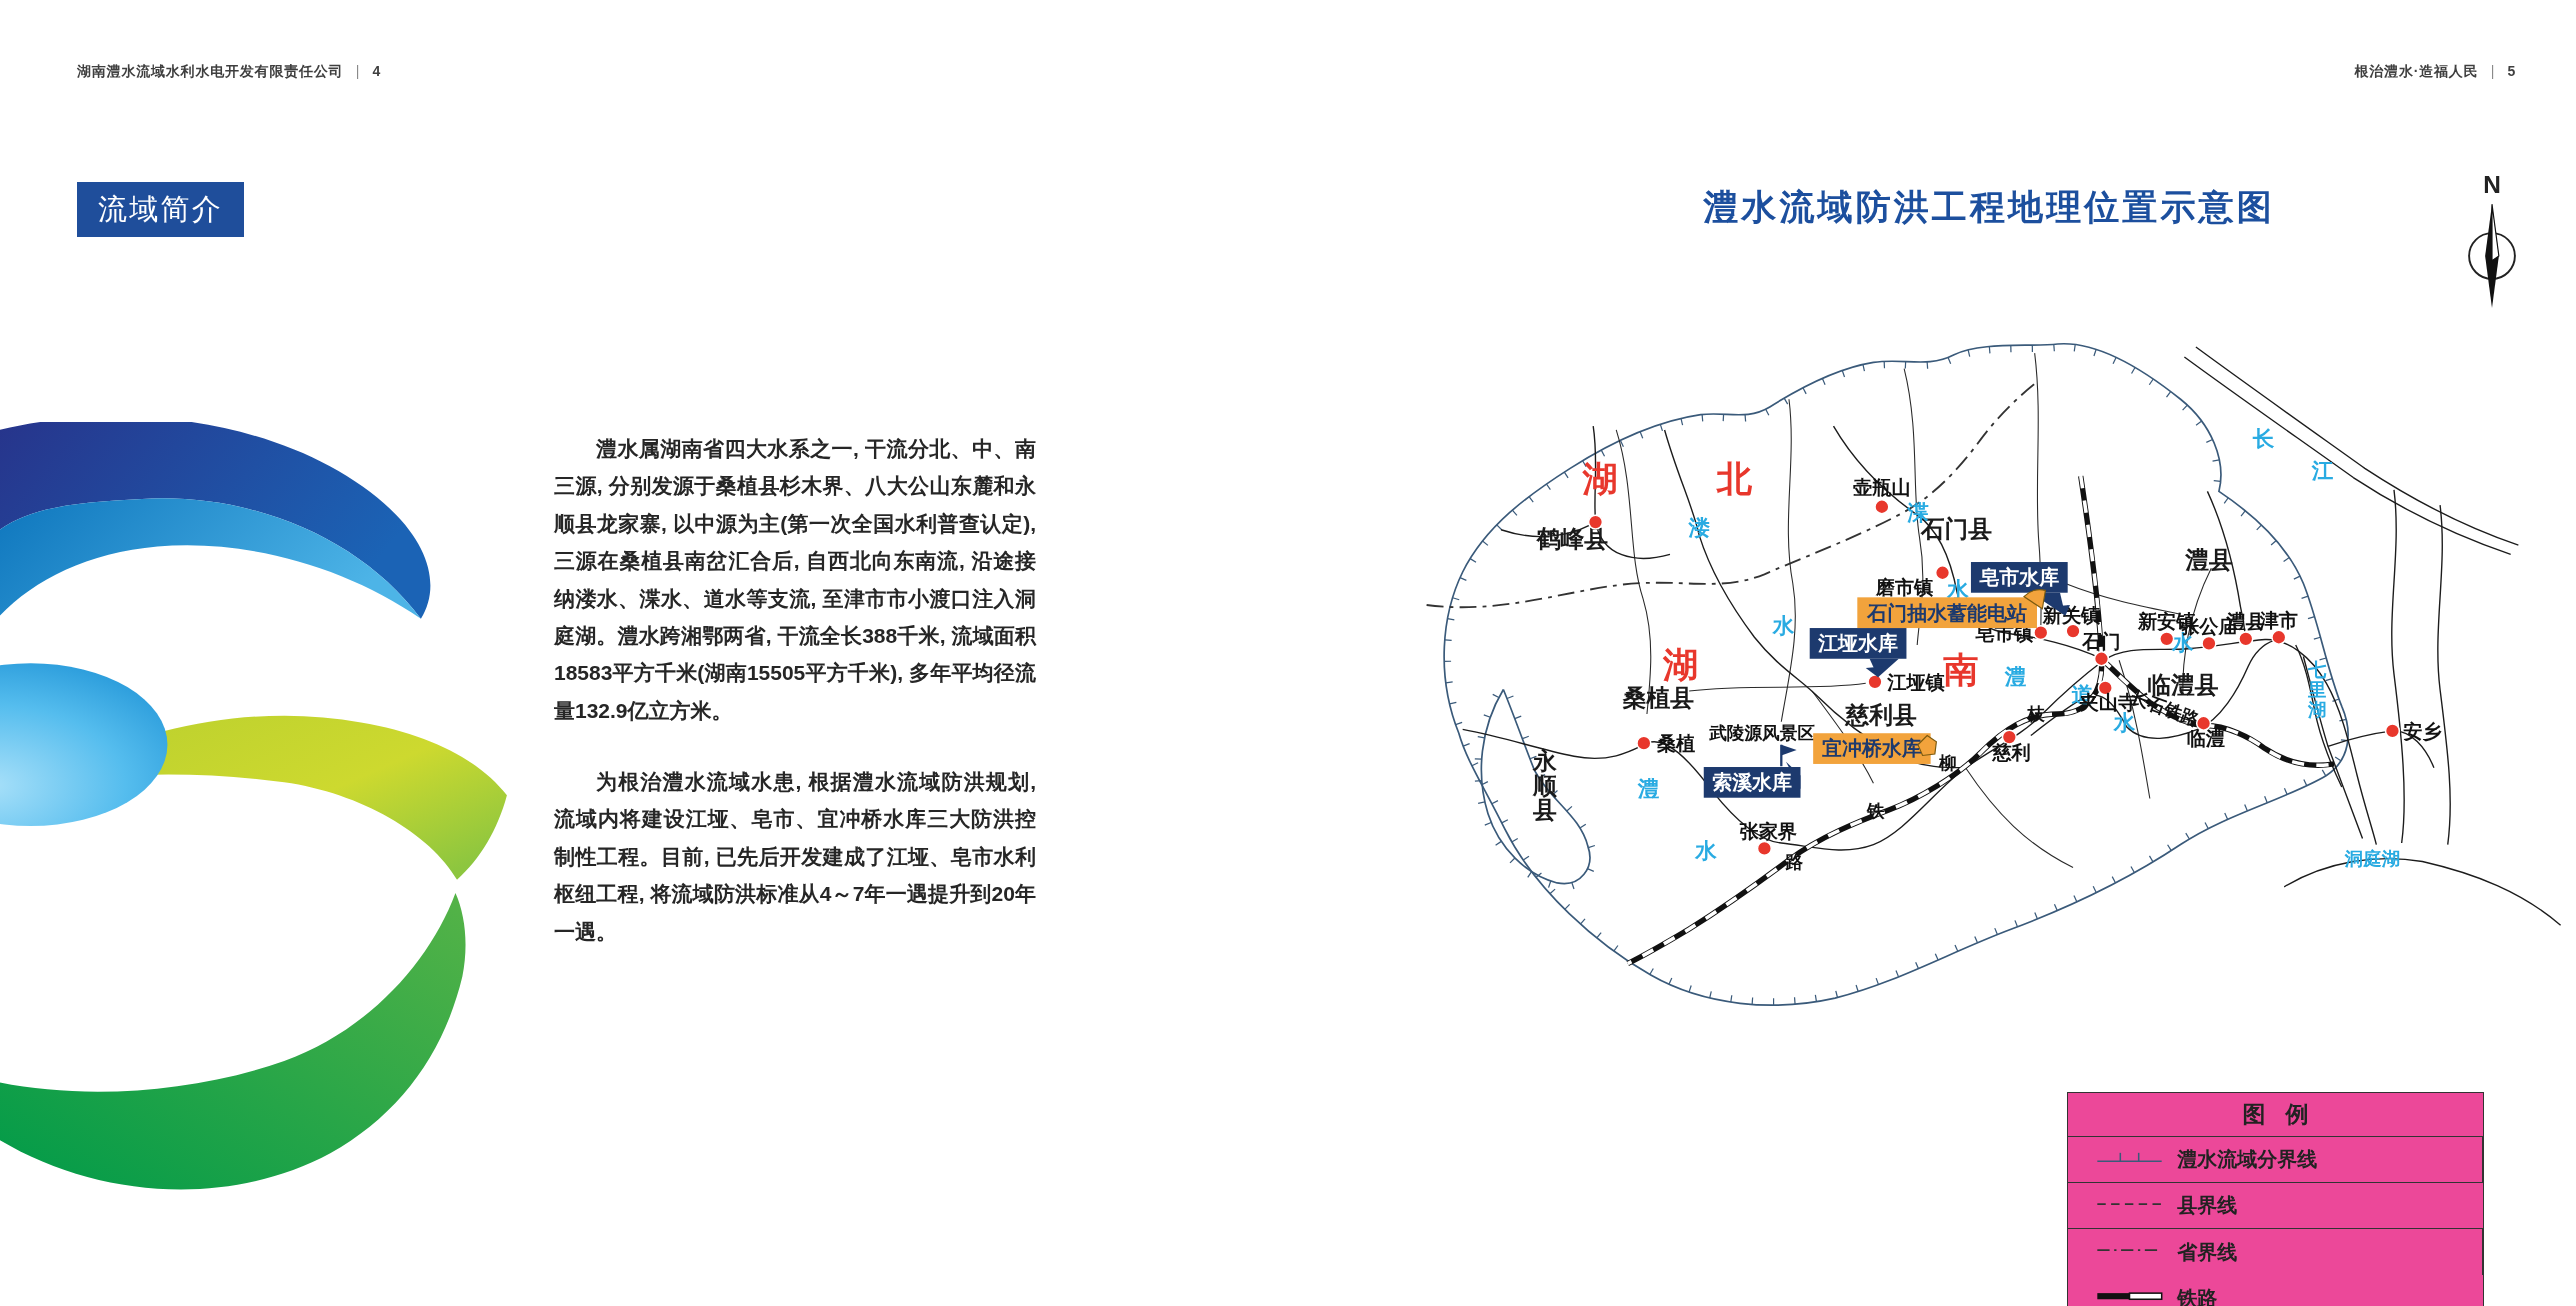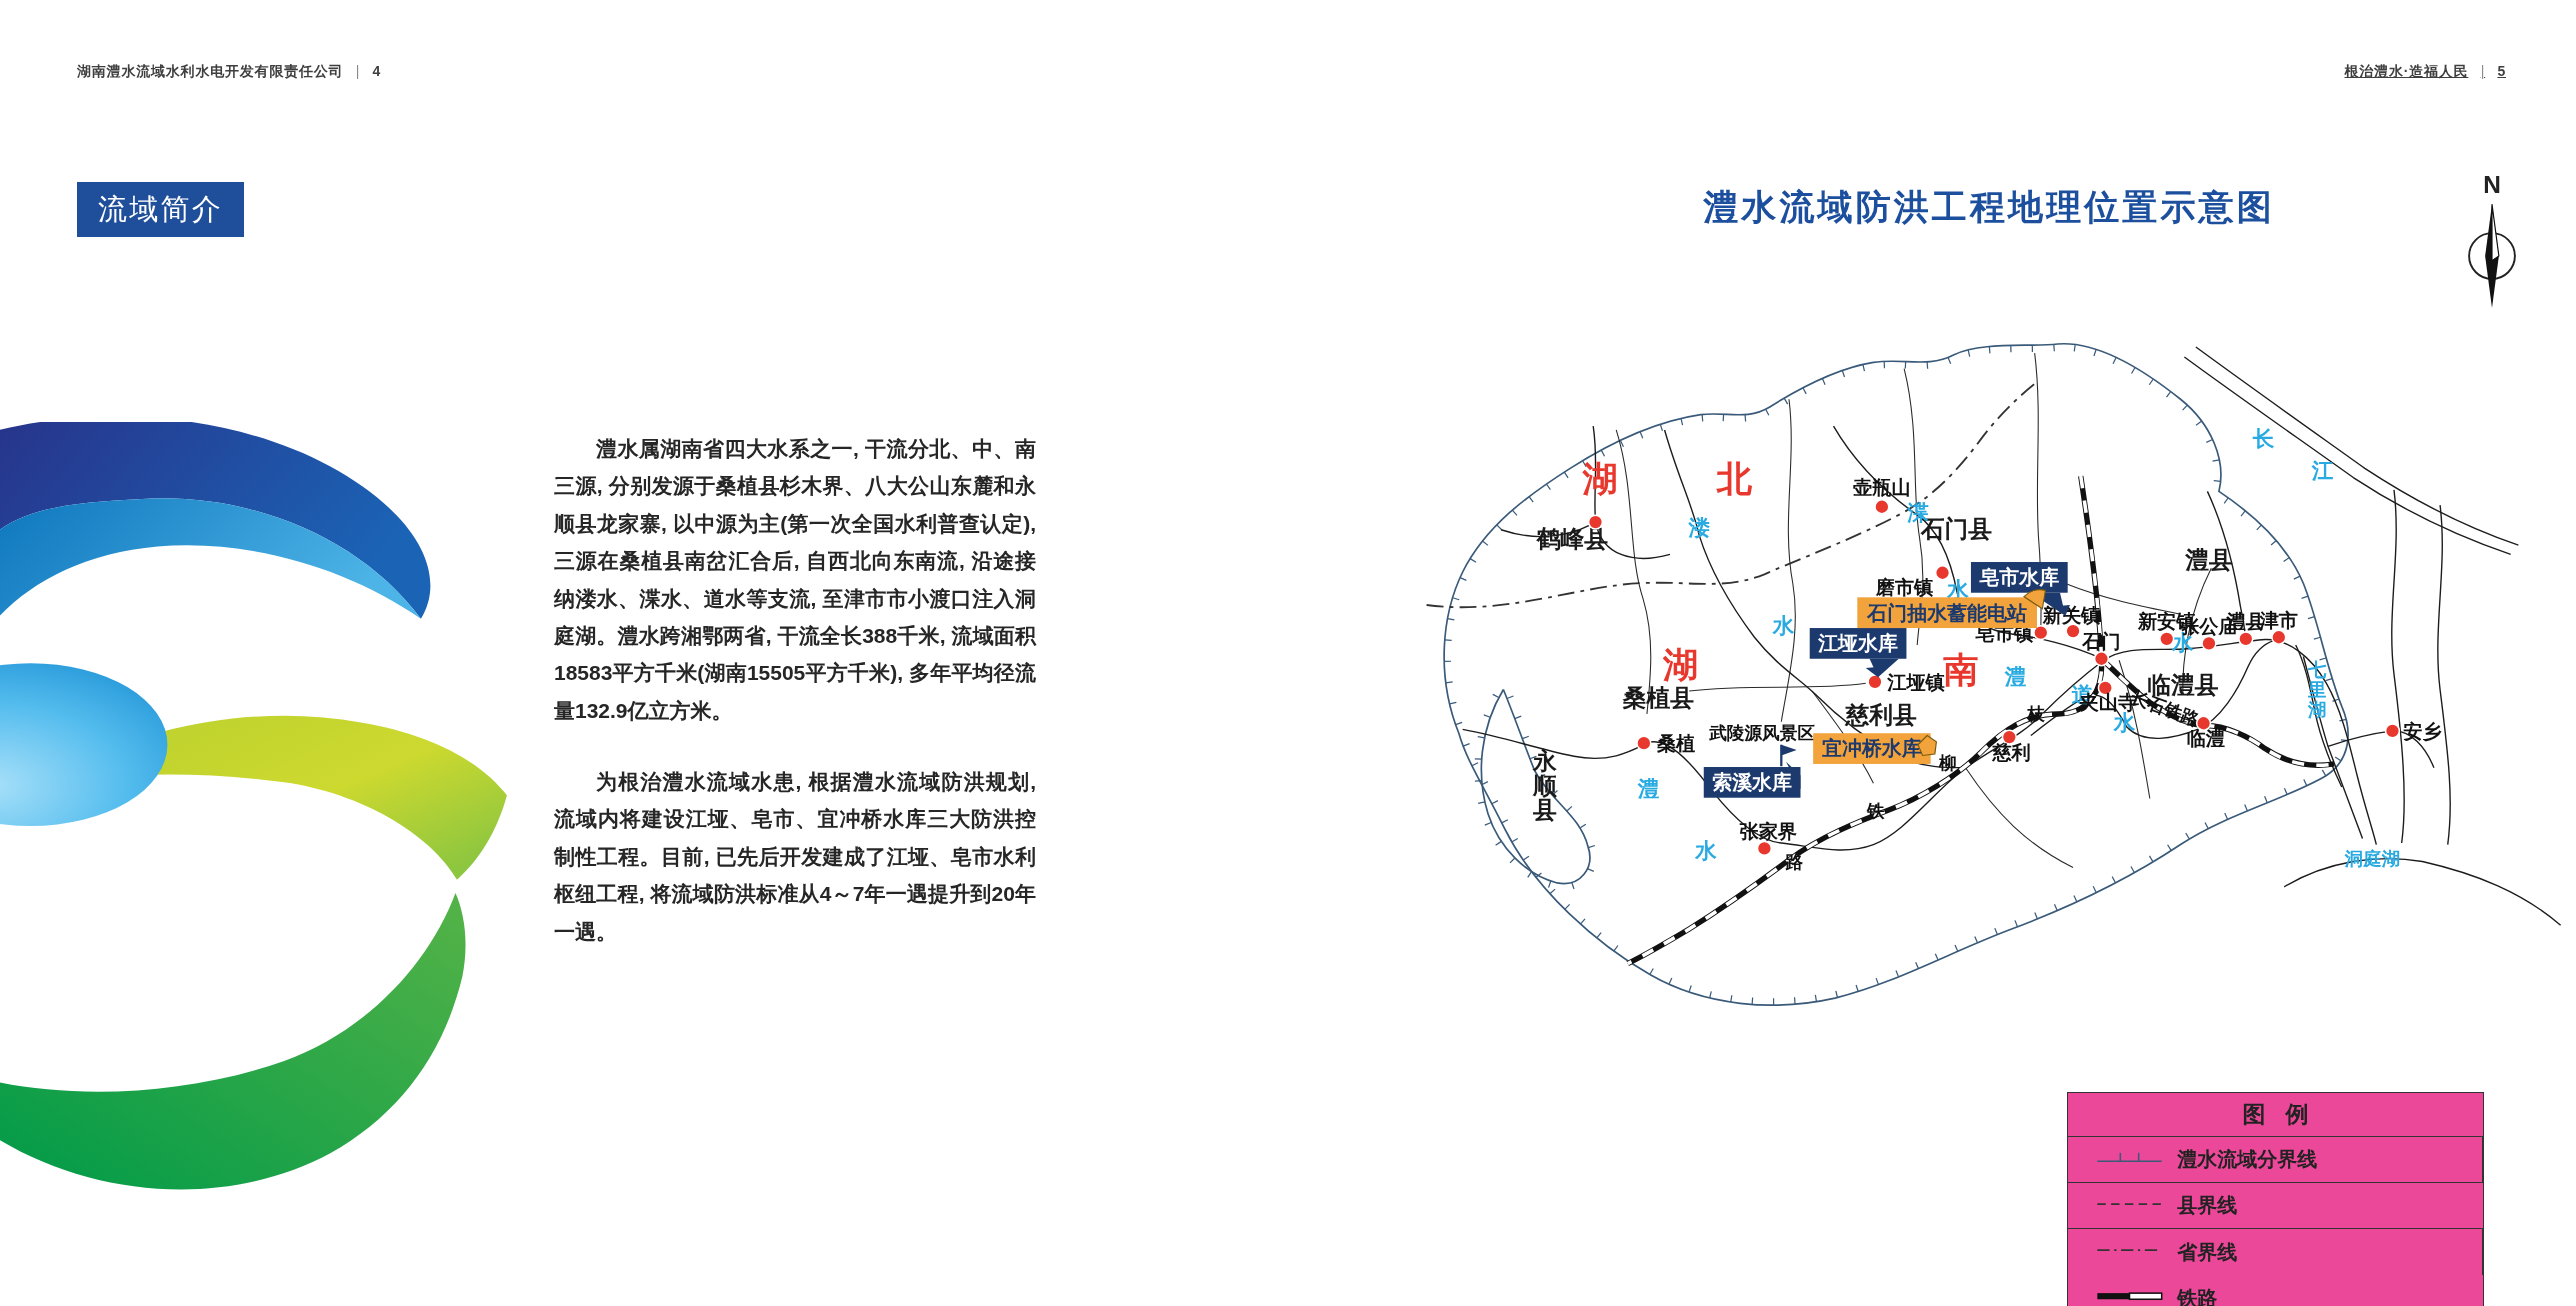--- a/index.html
+++ b/index.html
@@ -3,21 +3,21 @@
 <meta charset="utf-8">
 <style>
   html,body{margin:0;padding:0;}
   body{
     position:relative;width:2576px;height:1306px;background:#ffffff;overflow:hidden;
     font-family:"Liberation Sans","DejaVu Sans",sans-serif;color:#2b2b2b;
   }
   
   .pg-header{position:absolute;top:63px;font-size:14px;font-weight:bold;color:#3f3f3f;letter-spacing:0.8px;white-space:nowrap;}
   .hdr-left{left:77px;}
-  .hdr-right{right:70px;text-align:right;text-decoration:underline;}
+  .hdr-right{right:60px;text-align:right;}
   .hdr-sep{color:#8a8a8a;font-weight:normal;padding:0 12.3px;}
   
   .section-chip{
     position:absolute;left:77px;top:182px;width:167px;height:55px;background:#1f4e9b;
     color:#fff;font-size:29px;font-weight:normal;letter-spacing:2.3px;
     display:flex;align-items:center;justify-content:center;
   }
   .body-col{position:absolute;left:554px;top:430px;width:482px;}
   .body-col p{
     margin:0 0 34px 0;font-size:21px;line-height:1.78;font-weight:bold;

